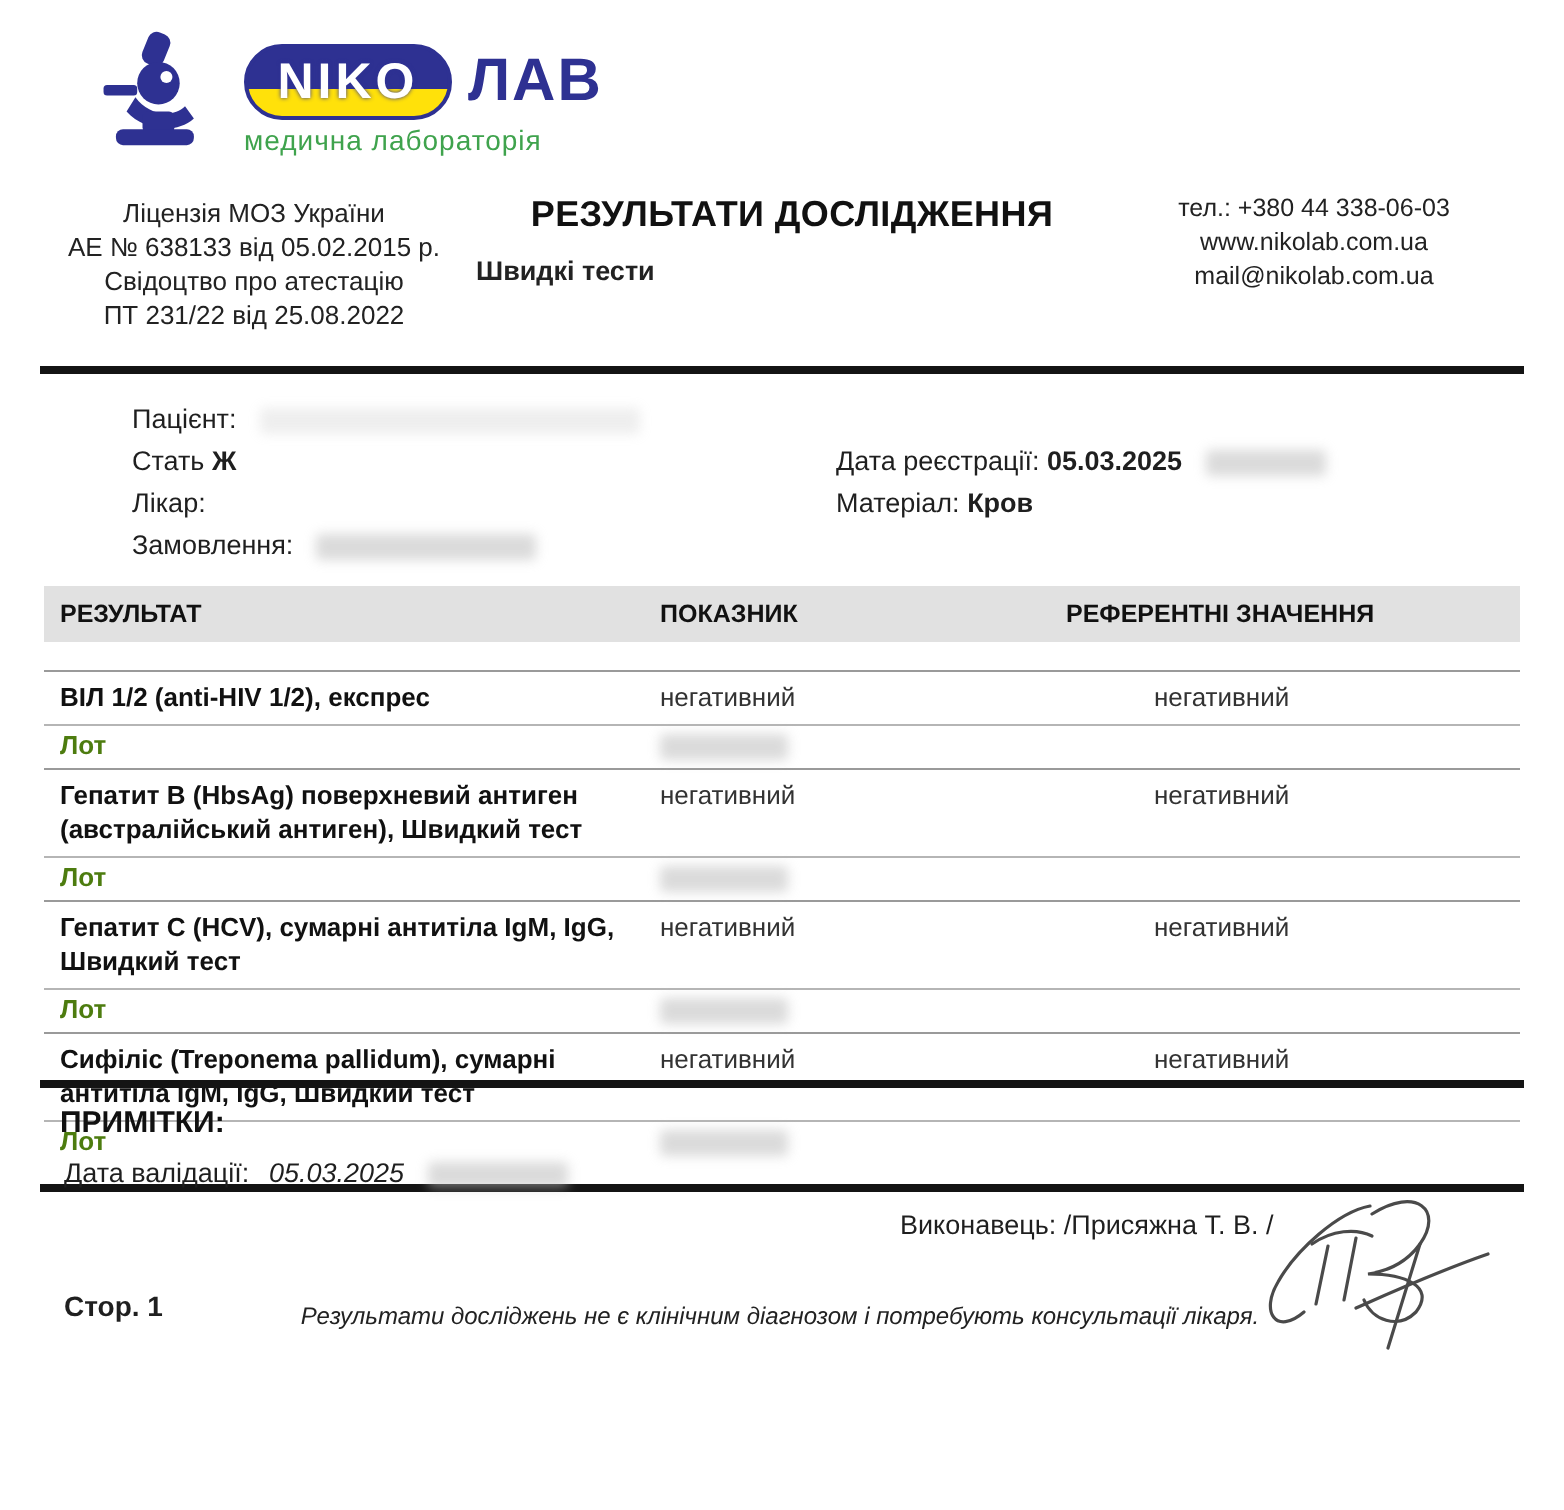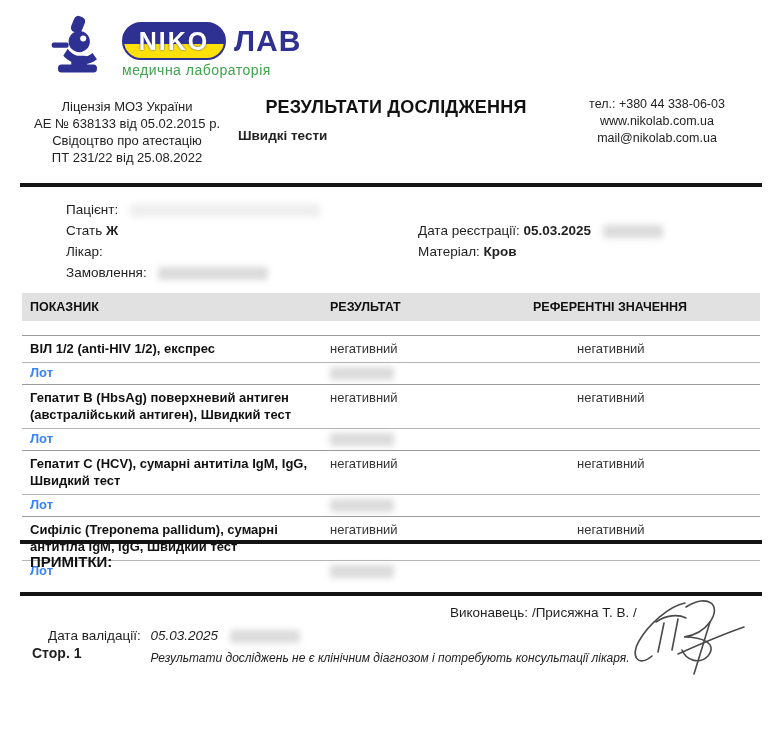--- a/index.html
+++ b/index.html
@@ -60,28 +60,28 @@
     display:grid; grid-template-columns:308px 203px 1fr;
     border-top:1px solid #9a9a9a; padding:4px 0 5px 0; line-height:17px;
   }
   .trow .name { font-weight:bold; padding-left:8px; padding-right:10px; color:#111; }
   .trow .val { color:#333; }
   .trow .ref { color:#333; padding-left:44px; }
   .lotrow {
     display:grid; grid-template-columns:308px 203px 1fr;
     border-top:1px solid #b5b5b5; padding:2px 0 3px 0; line-height:16px;
   }
-  .lotrow .name { font-weight:bold; padding-left:8px; color:#3b82f6; }
+  .lotrow .name { font-weight:bold; padding-left:8px; color:#4d7c0f; }
   .lot-blur { width:64px; height:13px; margin-left:0; }
   
   .rule-2 { top:540px; }
   .notes-label { position:absolute; top:553px; left:30px; font-weight:bold; font-size:15px; color:#111; }
   .rule-3 { top:592px; }
   
-  .validation { position:absolute; top:628px; left:32px; font-size:13.5px;margin-left:16px; }
+  .validation { position:absolute; top:579px; left:32px; font-size:13.5px; }
   .validation .date { font-style:italic; margin-left:6px; }
   .executor { position:absolute; top:605px; left:450px; font-size:13.5px; }
   .signature { position:absolute; top:592px; left:622px; }
   .page-num { position:absolute; top:645px; left:32px; font-weight:bold; font-size:14px; }
   .disclaimer {
     position:absolute; top:651px; left:150px; width:480px; text-align:center;
     font-style:italic; font-size:12px; color:#222;
   }
 </style>
 </head>
@@ -153,22 +153,22 @@
       <span class="redact" style="width:60px;"></span>
     </div>
     <div>
       <span>Матеріал:</span>
       <span class="b">Кров</span>
     </div>
   </div>
 
   <div class="table">
     <div class="thead">
+      <div>РЕЗУЛЬТАТ</div>
       <div>ПОКАЗНИК</div>
-      <div>РЕЗУЛЬТАТ</div>
       <div>РЕФЕРЕНТНІ ЗНАЧЕННЯ</div>
     </div>
     <div class="tbody">
 
       <div class="trow">
         <div class="name">ВІЛ 1/2 (anti-HIV 1/2), експрес</div>
         <div class="val">негативний</div>
         <div class="ref">негативний</div>
       </div>
       <div class="lotrow">

